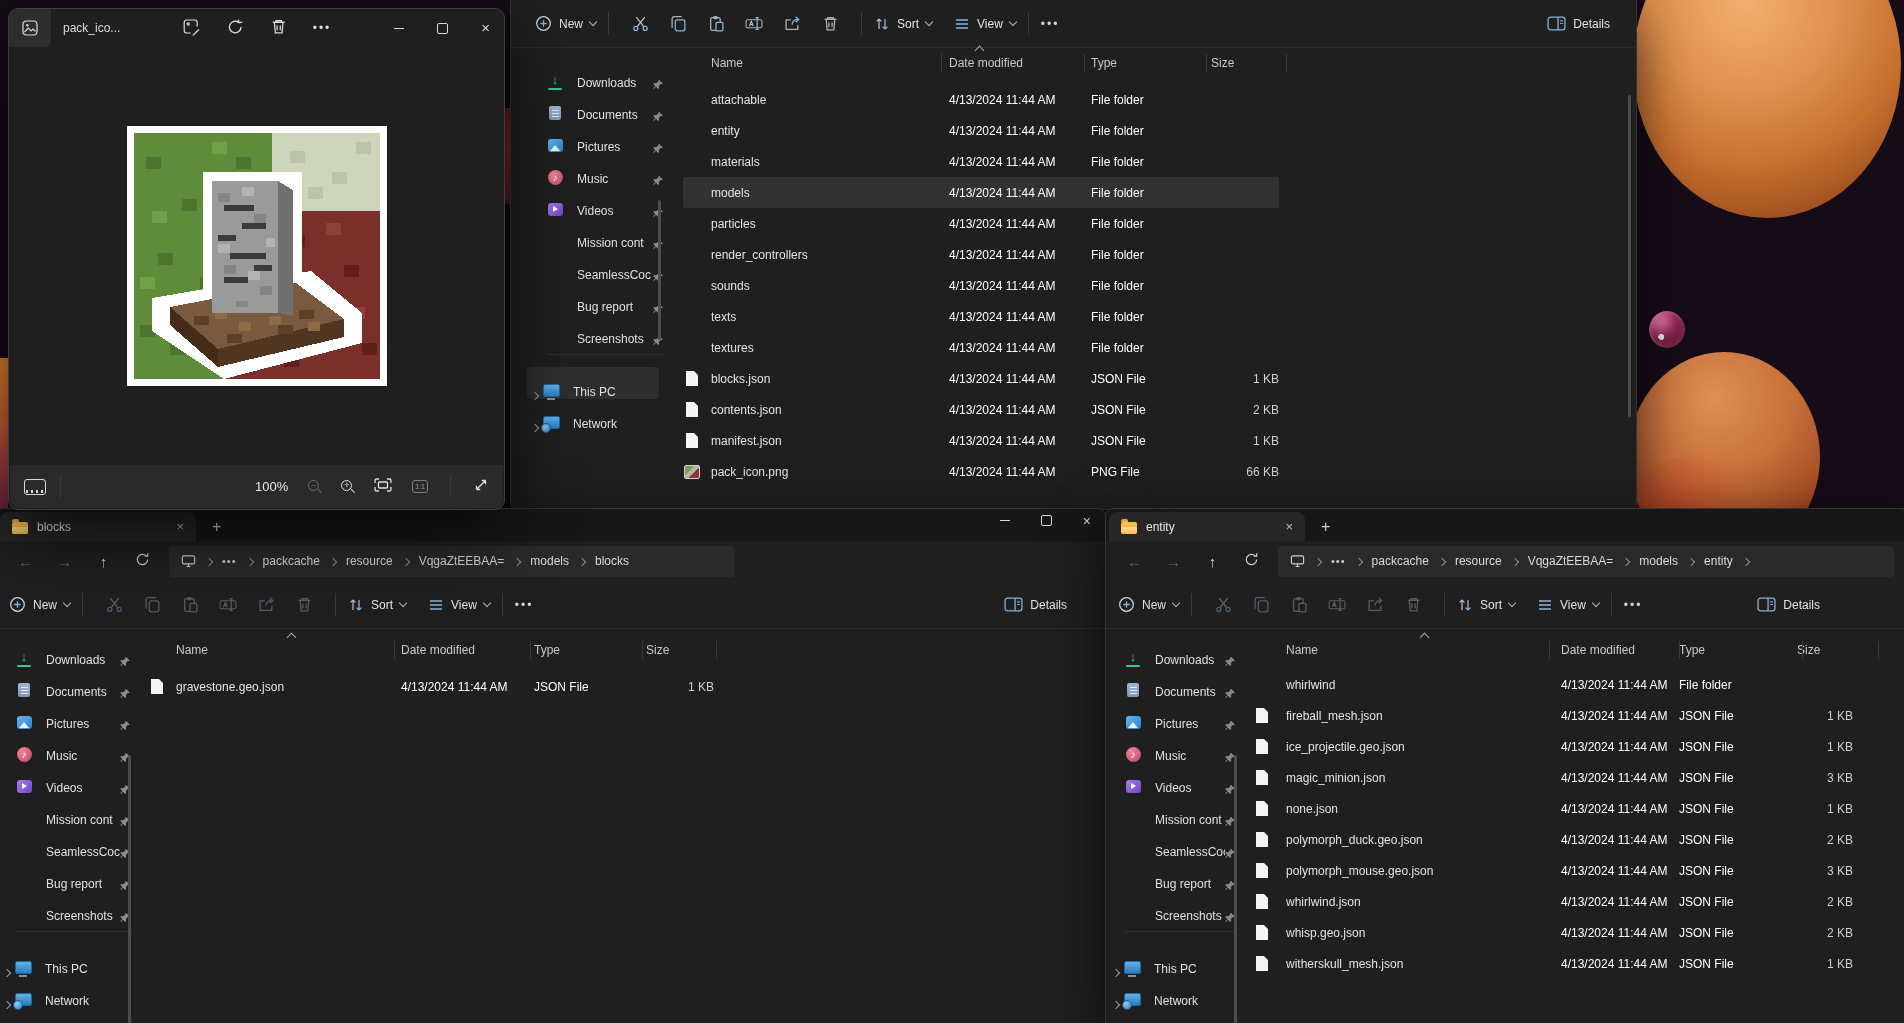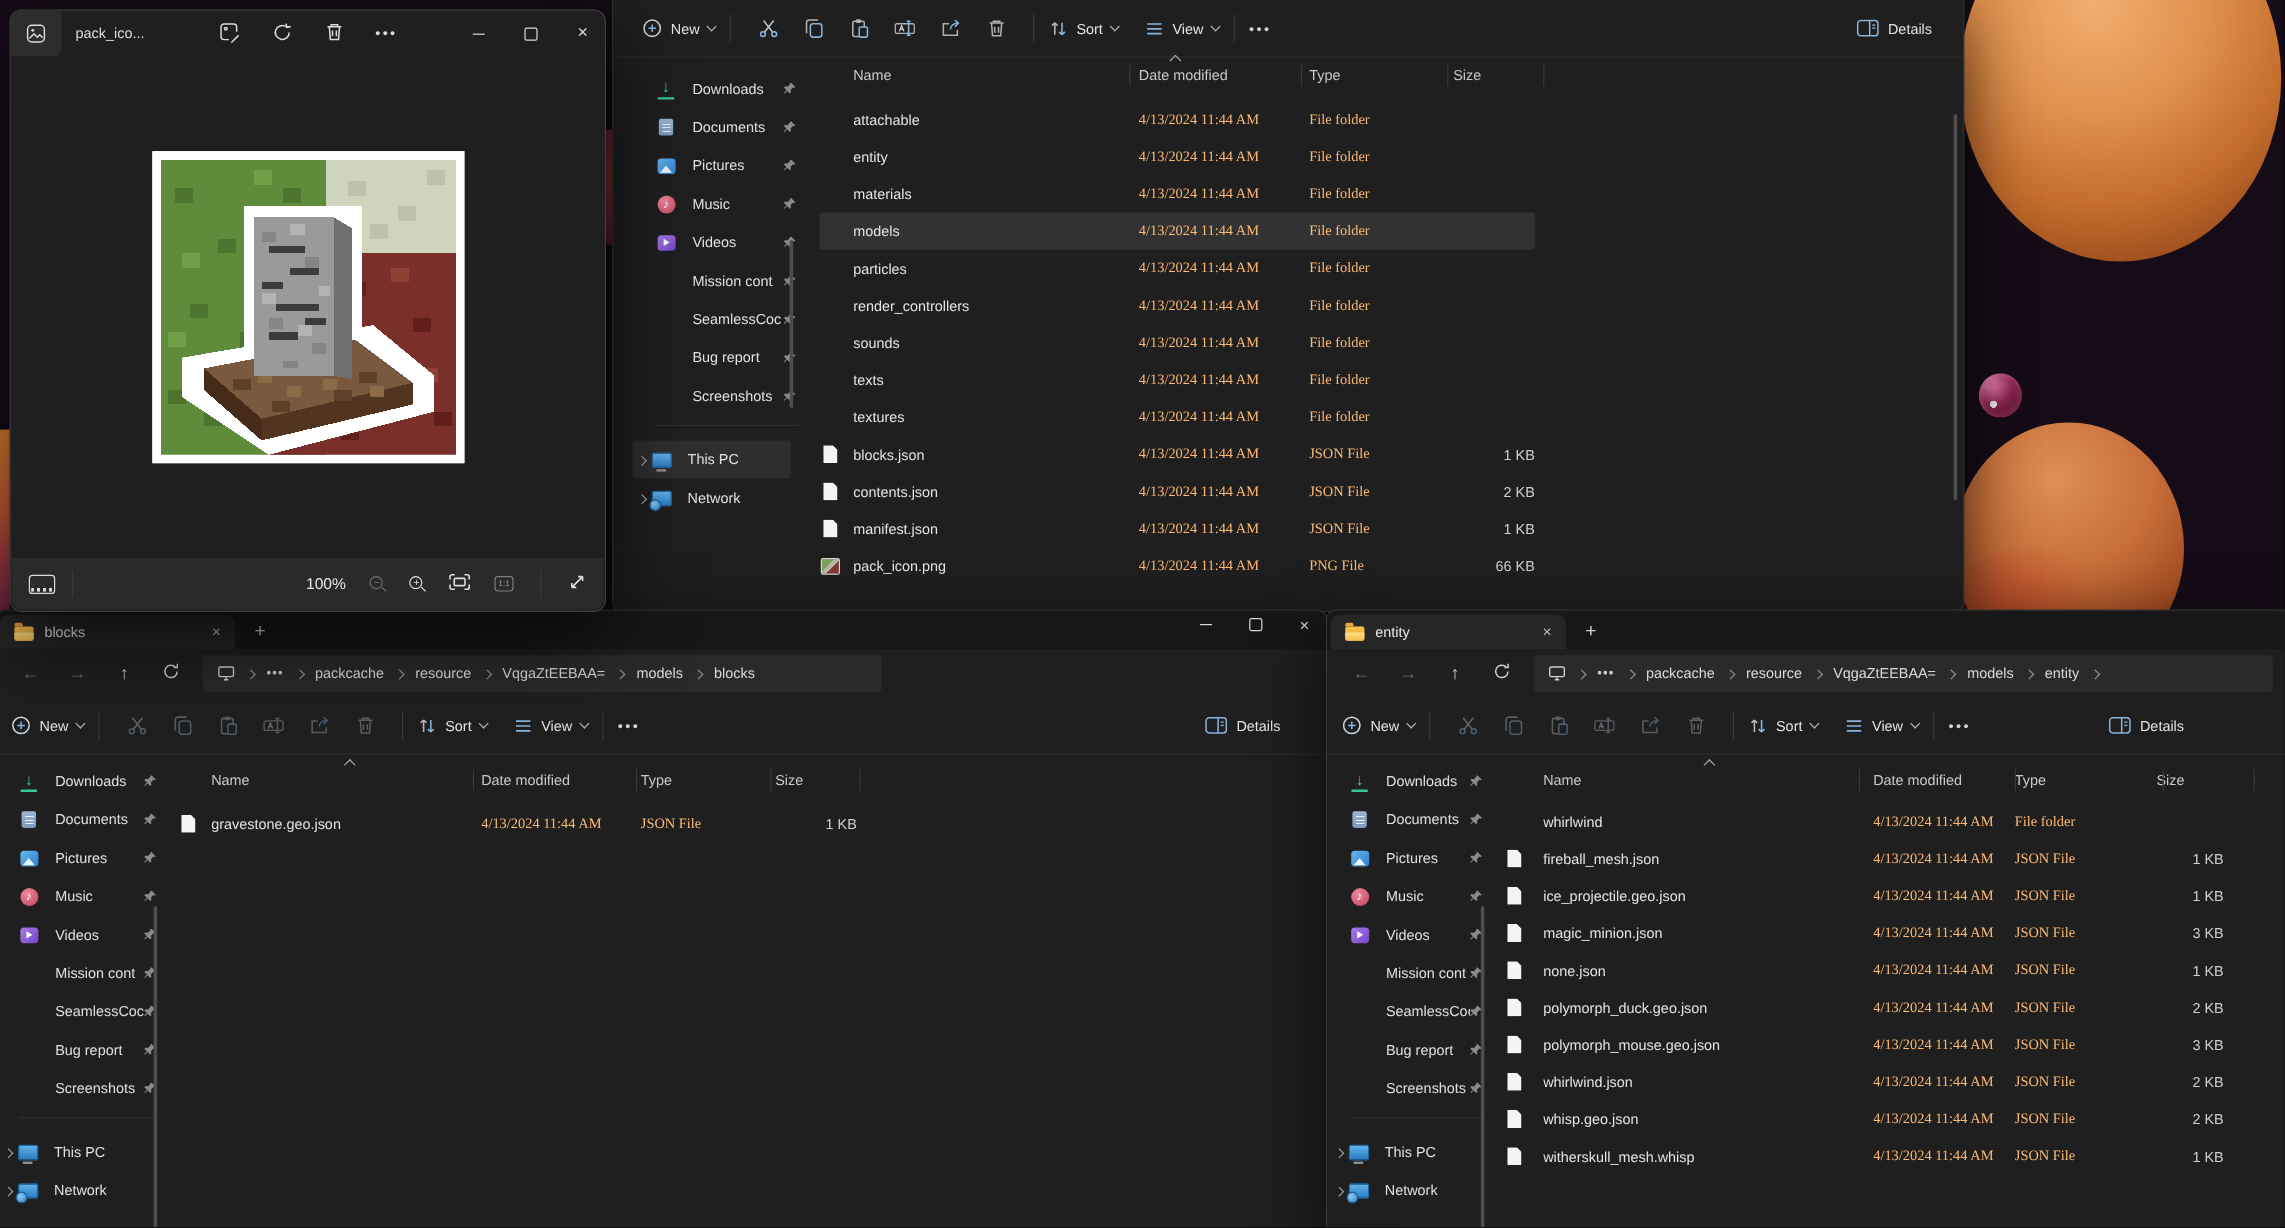--- a/index.html
+++ b/index.html
@@ -54,21 +54,21 @@
   .cmd{height:48px;display:flex;align-items:center;border-bottom:1px solid #2b2b2b;padding:0 12px;box-sizing:border-box;}
   .cbtn{display:flex;align-items:center;gap:7px;color:#e3e3e3;flex:none;}
   .chevron-d{width:5px;height:5px;border-right:1.3px solid #b5b5b5;border-bottom:1.3px solid #b5b5b5;
     transform:rotate(45deg);margin-top:-3px;}
   .vdiv{width:1px;height:23px;background:#3a3a3a;margin:0 12px;flex:none;}
   .icbtn{flex:none;display:flex;align-items:center;justify-content:center;width:38px;}
   .icbtn.dim{opacity:.42;}
   .dots3{color:#d5d5d5;font-size:12px;letter-spacing:2px;flex:none;}
   
   .sidebar{position:absolute;box-sizing:border-box;}
-  .side-item{display:flex;align-items:center;gap:0;height:32px;padding-right:6px;}
+  .side-item{display:flex;align-items:flex-end;gap:0;height:32px;padding-right:6px;}
   .side-label{flex:1;color:#e0e0e0;white-space:nowrap;overflow:hidden;margin-left:12px;}
   .side-sep{height:1px;background:#2f2f2f;margin:8px 4px 8px 2px;}
   .pin{flex:none;opacity:.85;}
   .side-chev{width:12px;flex:none;display:flex;justify-content:center;}
   .side-chev .csep{border-color:#9a9a9a;}
   .side-item.sel{background:#2e2e2e;border-radius:4px;}
   .sbar{position:absolute;width:3px;background:#4d4d4d;border-radius:2px;}
   
   .si{width:20px;height:18px;position:relative;flex:none;display:flex;align-items:center;justify-content:center;}
   .ic-folder{width:16px;height:12px;background:linear-gradient(#f9c64d,#eda33c);border-radius:2px;position:relative;margin-top:2px;}
@@ -101,21 +101,21 @@
     clip-path:polygon(0 0,8px 0,12px 4px,12px 15px,0 15px);}
   .fi.image::before{content:"";width:14px;height:12px;border-radius:2px;border:1px solid #d8d8d8;
     background:linear-gradient(135deg,#7fa055 0 38%,#b9b9a8 38% 58%,#8a3a30 58%);}
   
   .cols{display:grid;align-items:center;color:#c9c9c9;height:34px;position:relative;}
   .cols .lbl{white-space:nowrap;}
   .hsep{position:absolute;top:8px;width:1px;height:18px;background:#3a3a3a;}
   .caret-up{position:absolute;top:1px;width:6px;height:6px;border-left:1.4px solid #a8a8a8;border-top:1.4px solid #a8a8a8;transform:rotate(45deg);}
   .lrow{display:grid;align-items:center;height:31px;color:#e4e4e4;border-radius:2px;}
   .lrow .cell{white-space:nowrap;overflow:hidden;}
-  .lrow .c-date,.lrow .c-type{color:#fdba74;font-family:Liberation Serif, serif;}
+  .lrow .c-date,.lrow .c-type{color:#ffffff;}
   .lrow .c-size{text-align:right;color:#cfcfcf;}
   .lrow.selected{background:#323232;}
   
   #win-top .lrow{grid-template-columns:28px 238px 142px 120px 68px;margin-left:14px;width:596px;}
   #win-top .cols{grid-template-columns:28px 238px 142px 120px 68px;margin-left:14px;width:596px;}
   #win-bl .lrow,#win-bl .cols{grid-template-columns:28px 225px 133px 112px 68px;margin-left:12px;width:566px;}
   #win-br .lrow,#win-br .cols{grid-template-columns:33px 275px 118px 118px 56px;margin-left:12px;width:600px;}
   
   .statusbar{position:absolute;left:0;right:0;bottom:0;height:23px;border-top:1px solid #2e2e2e;
     display:flex;align-items:center;color:#c7c7c7;font-size:11px;padding:0 14px;background:#1f1f1f;box-sizing:border-box;}
@@ -1006,21 +1006,21 @@
           <div class="lrow">
             <span class="fi file"></span>
             <span class="cell c-name">whisp.geo.json</span>
             <span class="cell c-date">4/13/2024 11:44 AM</span>
             <span class="cell c-type">JSON File</span>
             <span class="cell c-size">2 KB</span>
           </div>
 
           <div class="lrow">
             <span class="fi file"></span>
-            <span class="cell c-name">witherskull_mesh.whisp</span>
+            <span class="cell c-name">witherskull_mesh.json</span>
             <span class="cell c-date">4/13/2024 11:44 AM</span>
             <span class="cell c-type">JSON File</span>
             <span class="cell c-size">1 KB</span>
           </div>
         </div>
     </div>
   </div>
 
   <div id="photos" class="abs" style="z-index:40;">
     <div class="ph-titlebar">

